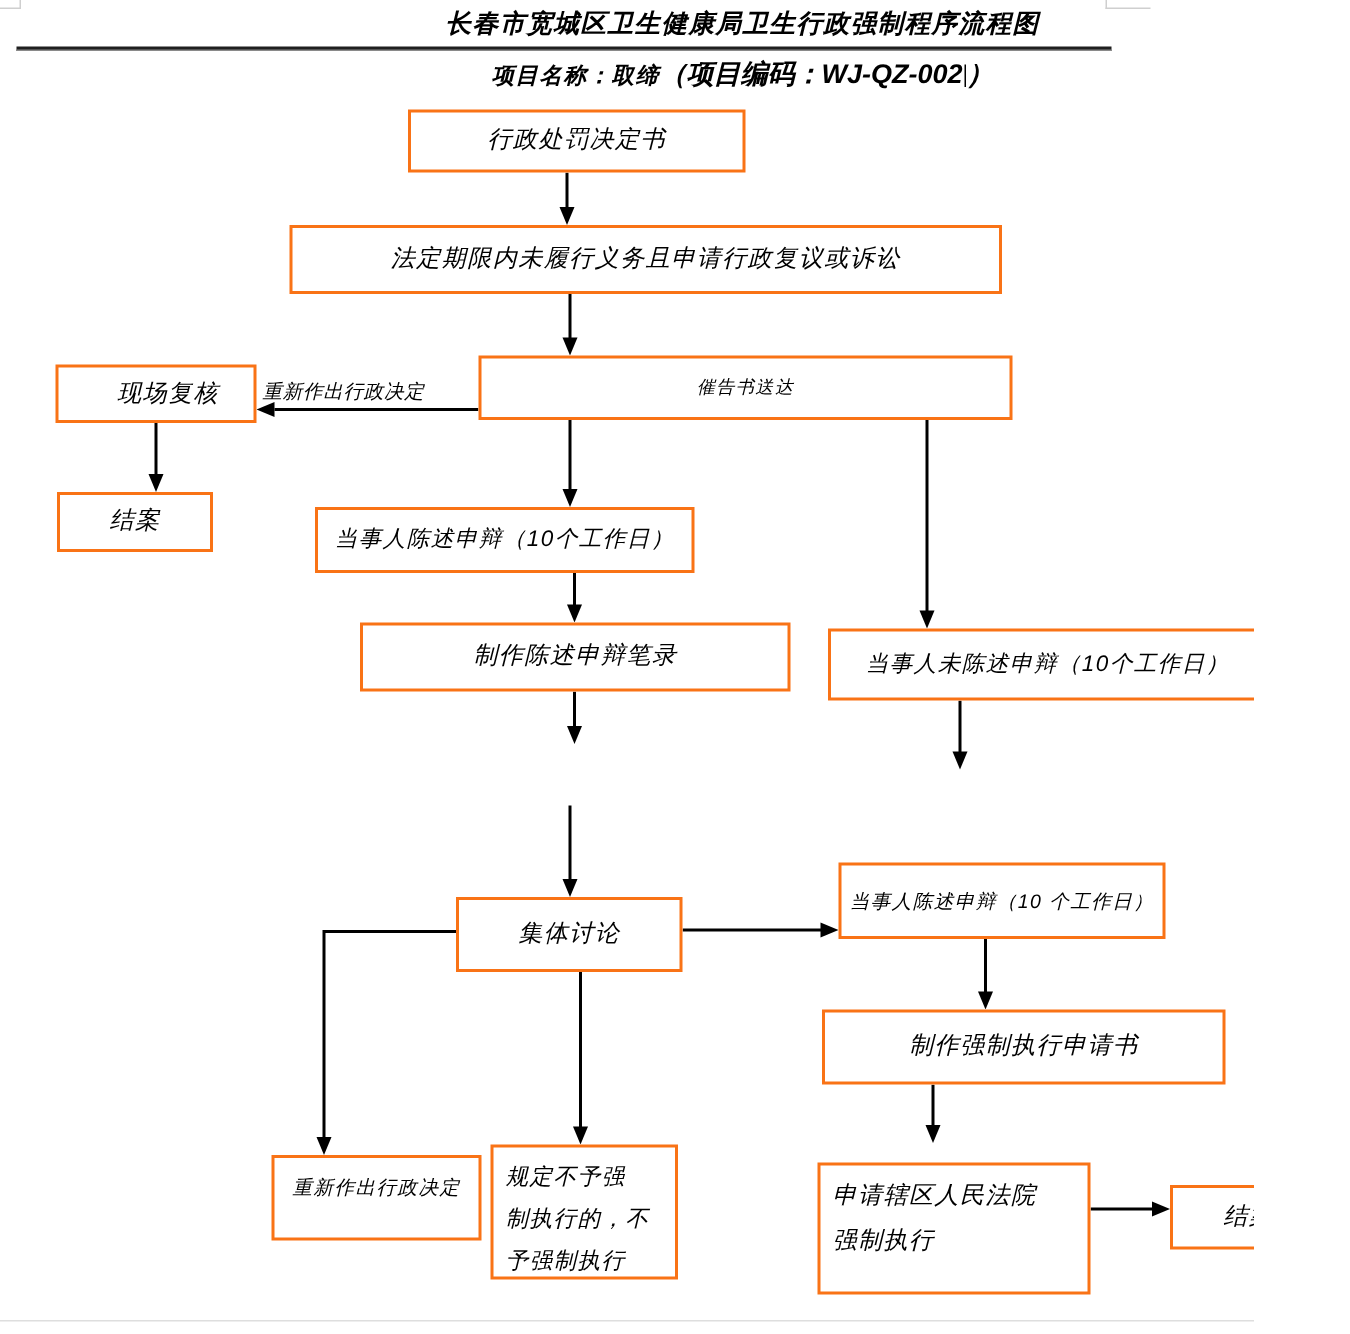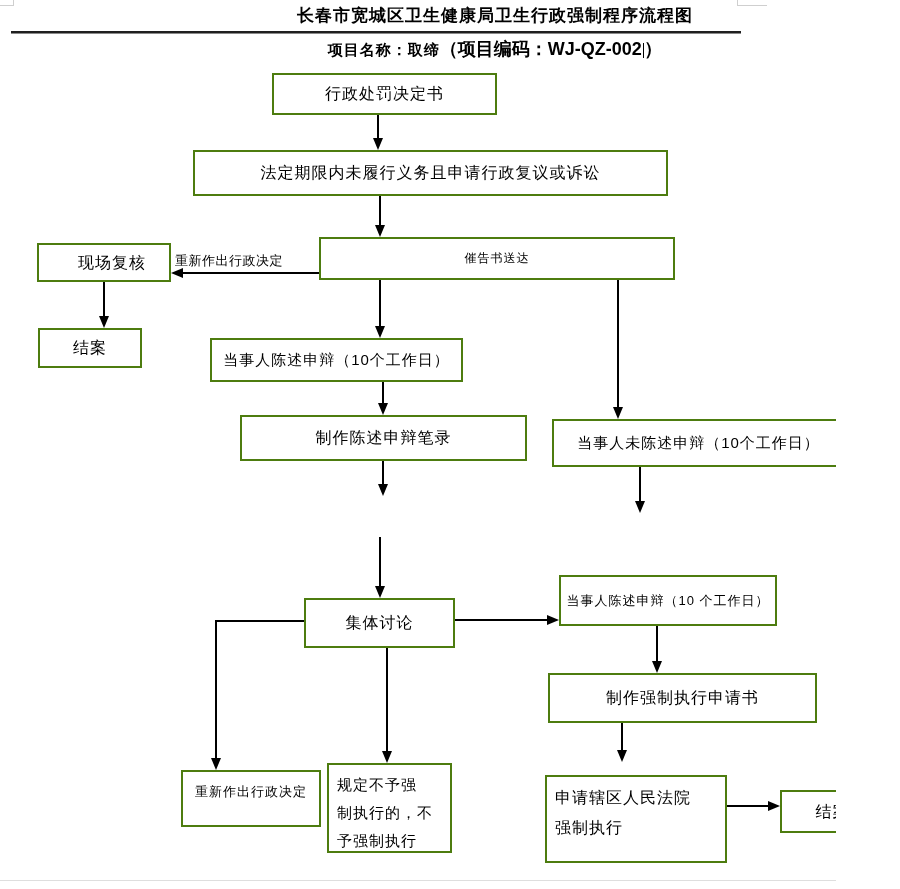--- a/index.html
+++ b/index.html
@@ -1,38 +1,38 @@
 <!DOCTYPE html>
 <html><head>
 <meta charset="utf-8">
 <style>
   html,body{margin:0;padding:0;background:#ffffff;}
   #page{
     position:relative;width:836px;height:889px;background:#ffffff;overflow:hidden;
-    font-family:"Liberation Sans","DejaVu Sans",sans-serif;color:#000;
+    font-family:"Liberation Sans","DejaVu Sans",sans-serif;color:#000;font-style:italic;
   }
   .title{
     position:absolute;left:90px;top:4px;width:810px;height:26px;
     text-align:center;font-size:17px;font-weight:bold;letter-spacing:1px;
   }
   .title-rule{
     position:absolute;left:11px;top:31px;width:730px;height:2px;
     background:#1f1f1f;border-bottom:1px solid #8a8a8a;
   }
   .subtitle{
     position:absolute;left:90px;top:37px;width:810px;height:22px;
     text-align:center;font-size:15px;font-weight:bold;letter-spacing:1px;
   }
   .subtitle .code{font-size:18px;letter-spacing:0;}
   .caret{
     display:inline-block;width:1.5px;height:15px;background:#000;
     vertical-align:middle;margin:0 0 2px 1px;
   }
   .node{
-    position:absolute;box-sizing:border-box;border:2px solid #4d7c0f;background:#fff;
+    position:absolute;box-sizing:border-box;border:2px solid #f97316;background:#fff;
     display:flex;align-items:center;justify-content:center;text-align:center;
     letter-spacing:1px;line-height:1.35;
   }
   .node.tl{align-items:flex-start;justify-content:flex-start;text-align:left;
     padding:6px 8px;white-space:pre-line;line-height:1.85;}
   .node.topcenter{align-items:flex-start;padding-top:11px;margin-left:24px;}
   svg.connectors{position:absolute;left:0;top:0;pointer-events:none;}
   .edge-label{
     position:absolute;font-size:13px;letter-spacing:0.5px;white-space:nowrap;
   }

